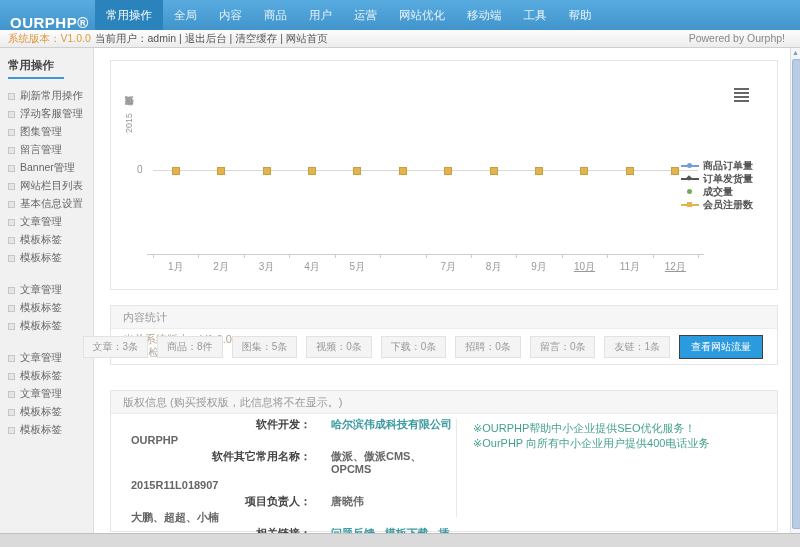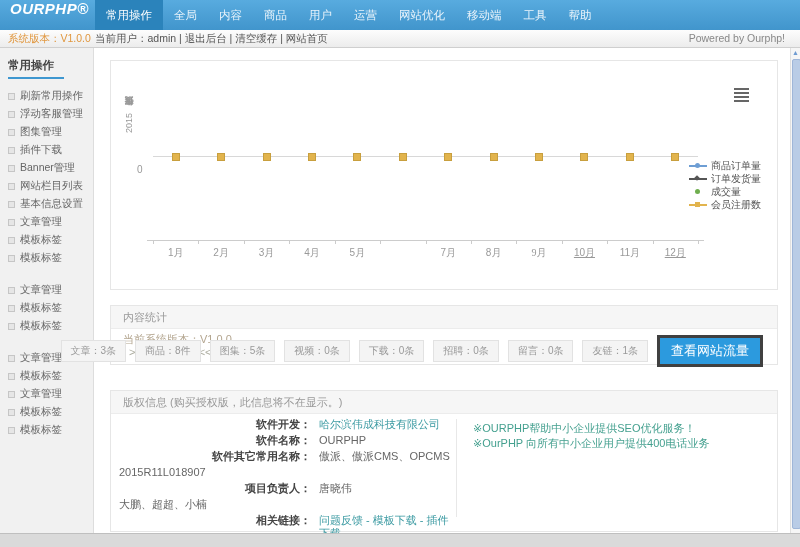--- a/index.html
+++ b/index.html
@@ -1,22 +1,22 @@
 <!DOCTYPE html>
 <html><head>
 <meta charset="utf-8">
 <style>
   html,body{margin:0;padding:0;}
   body{width:800px;height:547px;position:relative;overflow:hidden;background:#fff;
        font-family:"Liberation Sans","DejaVu Sans",sans-serif;}
   
   .topbar{position:absolute;left:0;top:0;width:800px;height:30px;
           background:linear-gradient(#58abdf,#4195cc);}
-  .logo{position:absolute;left:10px;top:0;font-size:15px;font-weight:bold;
-        font-style:italic;color:#fff;letter-spacing:.5px;}
+  .logo{position:absolute;left:10px;top:14px;font-size:15px;font-weight:bold;
+        color:#fff;letter-spacing:.5px;}
   .nav{position:absolute;left:95px;top:0;height:30px;display:flex;}
   .nav-item{color:#eaf4fb;font-size:11.5px;line-height:30px;padding:0 11px;cursor:pointer;white-space:nowrap;}
   .nav-item.active{background:#2b83bb;color:#fff;}
   
   .statusbar{position:absolute;left:0;top:30px;width:800px;height:17px;
              background:linear-gradient(#fdfdfd,#ececec);border-bottom:1px solid #cfcfcf;
              font-size:10.5px;line-height:17px;color:#555;}
   .version{position:absolute;left:8px;color:#e0973f;}
   .userinfo{position:absolute;left:95px;cursor:pointer;}
   .powered{position:absolute;right:15px;color:#888;}
@@ -33,50 +33,50 @@
   .panel{position:absolute;left:15px;width:668px;border:1px solid #e6e6e6;background:#fff;box-sizing:border-box;}
   .panel-header{height:22px;line-height:22px;background:#f6f6f6;border-bottom:1px solid #ececec;
                 color:#999;font-size:11px;padding-left:12px;}
   
   .chart-panel{top:12px;height:230px;}
   .toolbox{position:absolute;right:28px;top:27px;width:15px;cursor:pointer;}
   .toolbox i{display:block;height:2px;background:#666;margin-bottom:2px;}
   .ylabel{position:absolute;left:12px;top:52px;writing-mode:vertical-rl;transform:rotate(180deg);
           font-size:9px;color:#999;}
   .ztick{position:absolute;left:26px;top:103px;font-size:10px;color:#999;}
-  .plot{position:absolute;left:42px;top:71px;width:545px;height:130px;}
+  .plot{position:absolute;left:42px;top:85px;width:545px;height:130px;}
   .flatline{position:absolute;left:0;right:0;top:24px;height:1px;background:#d8d8d8;}
   .marker{position:absolute;width:6px;height:6px;margin-left:-4px;top:21px;
           background:#e3b84e;border:1px solid #c89f3e;}
   .xaxis{position:absolute;left:-6px;right:-6px;top:108px;height:1px;background:#ccc;}
   .xtick{position:absolute;top:108px;width:1px;height:4px;background:#ccc;}
   .xlabel{position:absolute;top:114px;font-size:10px;color:#999;transform:translateX(-50%);white-space:nowrap;}
-  .legend{position:absolute;right:16px;top:98px;}
+  .legend{position:absolute;right:24px;top:98px;font-weight:bold;}
   .legend-item{display:flex;align-items:center;height:13px;font-size:10px;color:#555;cursor:pointer;white-space:nowrap;}
   .licon{width:18px;height:7px;position:relative;margin-right:4px;flex:none;}
   .lline{position:absolute;left:0;right:0;top:3px;height:2px;}
   .lmark{position:absolute;left:6px;top:1px;width:5px;height:5px;}
   .lmark.round{border-radius:50%;}
   .lmark.diamond{width:4px;height:4px;transform:rotate(45deg);}
   
   .stats-panel{top:257px;height:60px;}
   .version-block{position:absolute;left:12px;top:27px;font-size:11px;line-height:13px;}
   .vline1{color:#b3a58f;}
   .vline2{color:#adada0;padding-left:6px;}
   .badges{position:absolute;right:14px;top:29px;display:flex;gap:9px;align-items:center;}
   .badge{background:#f4f4f4;border:1px solid #e2e2e2;color:#999;font-size:10px;
          padding:3px 9px;cursor:pointer;white-space:nowrap;}
-  .traffic-btn{background:#2c9ade;color:#fff;font-size:13px;padding:4px 11px;
-               border:3px solid #404040;cursor:pointer;white-space:nowrap;}
+  .traffic-btn{background:#2c9ade;color:#fff;font-size:10px;padding:4px 11px;
+               border:1px solid #404040;cursor:pointer;white-space:nowrap;}
   
   .copy-panel{top:342px;height:142px;}
   .copy-left{position:absolute;left:0;top:27px;width:342px;}
   .crow{display:flex;margin-bottom:3px;font-size:11px;line-height:13px;}
   .clabel{width:200px;text-align:right;color:#444;font-weight:bold;flex:none;}
-  .cvalue{margin-left:8px;color:#666;}
+  .cvalue{margin-left:20px;color:#666;font-weight:bold;}
   .cvalue.link{color:#3b9aa2;cursor:pointer;}
   .divider{position:absolute;left:345px;top:28px;bottom:14px;width:1px;background:#e8e8e8;}
   .copy-notes{position:absolute;left:362px;top:30px;font-size:11px;color:#44a08f;line-height:15px;}
   .note{white-space:nowrap;}
   
   .footer{position:absolute;left:0;top:533px;width:800px;height:14px;background:#dadada;border-top:1px solid #bfbfbf;}
   .scrollbar{position:absolute;right:0;top:48px;width:10px;height:485px;background:#f6f6f6;
              border-left:1px solid #e0e0e0;box-sizing:border-box;}
   .sb-arrow{height:10px;font-size:7px;color:#6f9bd1;text-align:center;line-height:10px;cursor:pointer;}
   .sb-thumb{position:absolute;left:1px;top:11px;width:7px;height:468px;background:#b9cce6;
@@ -119,21 +119,21 @@
         <div class="side-item">
           <span class="bullet"></span>
           <span>浮动客服管理</span>
         </div>
         <div class="side-item">
           <span class="bullet"></span>
           <span>图集管理</span>
         </div>
         <div class="side-item">
           <span class="bullet"></span>
-          <span>插件下载</span>
+          <span>留言管理</span>
         </div>
         <div class="side-item">
           <span class="bullet"></span>
           <span>Banner管理</span>
         </div>
         <div class="side-item">
           <span class="bullet"></span>
           <span>网站栏目列表</span>
         </div>
         <div class="side-item">
@@ -237,21 +237,21 @@
         </div>
       <div id="xlabels">
           <span class="xlabel" style="left: 4.16667%;">1月</span>
           <span class="xlabel" style="left: 12.5%;">2月</span>
           <span class="xlabel" style="left: 20.8333%;">3月</span>
           <span class="xlabel" style="left: 29.1667%;">4月</span>
           <span class="xlabel" style="left: 37.5%;">5月</span>
           <span class="xlabel" style="left: 45.8333%;"></span>
           <span class="xlabel" style="left: 54.1667%;">7月</span>
           <span class="xlabel" style="left: 62.5%;">8月</span>
-          <span class="xlabel" style="left: 70.8333%; font-family: Liberation Serif, serif;">9月</span>
+          <span class="xlabel" style="left: 70.8333%;">9月</span>
           <span class="xlabel" style="left: 79.1667%; text-decoration: underline;">10月</span>
           <span class="xlabel" style="left: 87.5%;">11月</span>
           <span class="xlabel" style="left: 95.8333%; text-decoration: underline;">12月</span>
         </div>
     </div>
     <div class="legend" id="legend">
         <div class="legend-item">
           <span class="licon">
             <i class="lline" style="background: rgb(110, 158, 212);"></i>
             <i class="lmark round" style="background: rgb(110, 158, 212);"></i>
@@ -303,21 +303,20 @@
   </div>
 
   <div class="panel copy-panel">
     <div class="panel-header">版权信息 (购买授权版，此信息将不在显示。)</div>
     <div class="copy-left" id="copyRows">
         <div class="crow">
           <span class="clabel">软件开发：</span>
           <span class="cvalue link">哈尔滨伟成科技有限公司</span>
         </div>
         <div class="crow">
-          <span class="clabel">软件名称：</span>
           <span class="cvalue">OURPHP</span>
         </div>
         <div class="crow">
           <span class="clabel">软件其它常用名称：</span>
           <span class="cvalue">傲派、傲派CMS、OPCMS</span>
         </div>
         <div class="crow">
           <span class="cvalue">2015R11L018907</span>
         </div>
         <div class="crow">

